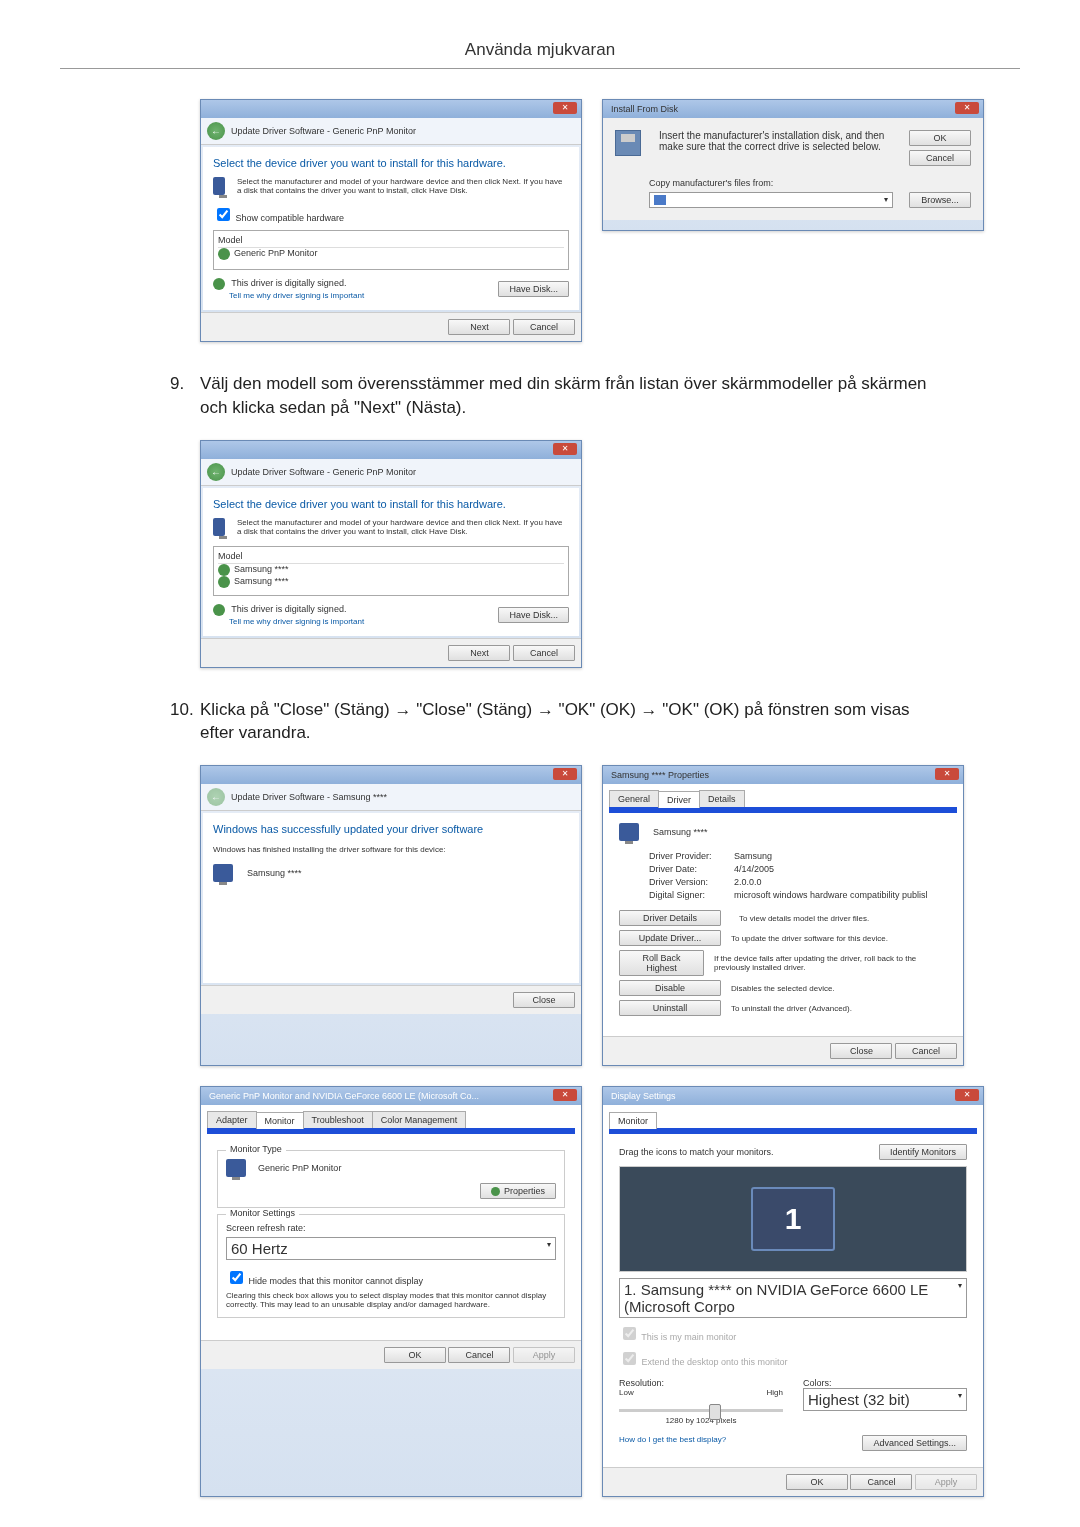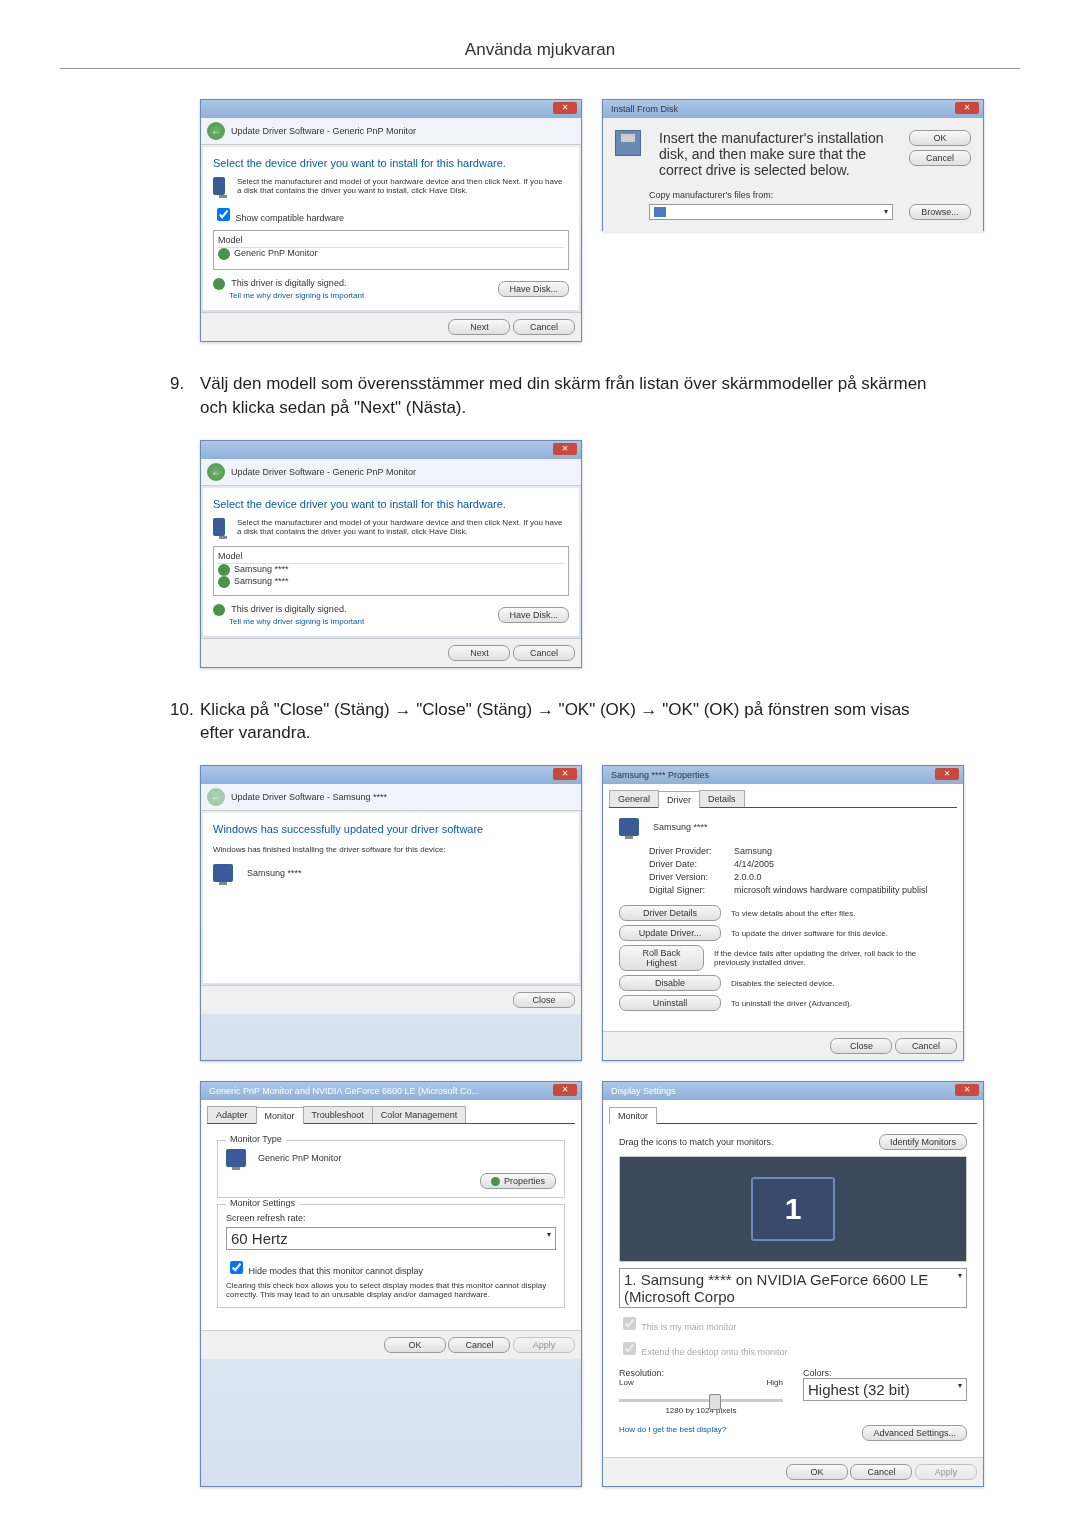--- a/index.html
+++ b/index.html
@@ -121,21 +121,21 @@
     position: absolute;
     bottom: -3px;
     left: 6px;
     width: 8px;
     height: 3px;
     background: #888;
   }
   .btn {
     background: linear-gradient(#f8f8f8, #e0e0e0);
     border: 1px solid #999;
-    border-radius: 7px;
+    border-radius: 1px;
     padding: 2px 10px;
     font-size: 9px;
     display: inline-block;
     min-width: 40px;
     text-align: center;
   }
   .btn-row {
     text-align: right;
     padding: 6px;
     background: #f0f0f0;
@@ -175,21 +175,21 @@
     content: '';
     position: absolute;
     top: 3px;
     left: 5px;
     width: 14px;
     height: 8px;
     background: #ccc;
   }
   .tabs {
     display: flex;
-    border-bottom: 1px solid #1d4ed8;
+    border-bottom: 6px solid #1d4ed8;
     font-size: 9px;
   }
   .tab {
     padding: 3px 8px;
     border: 1px solid #aaa;
     border-bottom: none;
     background: #e8e8e8;
     margin-right: -1px;
   }
   .tab.active {
@@ -304,21 +304,21 @@
       </div>
     </div>
 
     <div class="dialog" style="width:380px;height:130px">
       <div class="titlebar">
         <span style="color:#333">Install From Disk</span>
         <span class="close-btn">✕</span>
       </div>
       <div style="background:#f0f0f0;padding:12px;display:flex;gap:10px">
         <span class="floppy-icon"></span>
-        <div style="flex:1;font-size:14px">Insert the manufacturer's installation disk, and then make sure that the correct drive is selected below.</div>
+        <div style="flex:1;font-size:10px">Insert the manufacturer's installation disk, and then make sure that the correct drive is selected below.</div>
         <div style="display:flex;flex-direction:column;gap:4px">
           <span class="btn">OK</span>
           <span class="btn">Cancel</span>
         </div>
       </div>
       <div style="background:#f0f0f0;padding:0 12px 12px 46px">
         <div style="font-size:9px;margin-bottom:4px">Copy manufacturer's files from:</div>
         <div style="display:flex;gap:16px">
           <div class="select-box" style="flex:1">
               <span style="width:12px;height:10px;background:#4a7ac8;display:inline-block"></span>
@@ -426,23 +426,23 @@
             <div class="field-row">
                 <span class="field-label">Driver Version:</span>
                 <span>2.0.0.0</span>
               </div>
             <div class="field-row">
                 <span class="field-label">Digital Signer:</span>
                 <span>microsoft windows hardware compatibility publisl</span>
               </div>
           </div>
           <div style="margin-top:10px">
-            <div style="display:flex;gap:10px;margin:4px 0;align-items:center">
+            <div style="display:flex;gap:18px;margin:4px 0;align-items:center">
                 <span class="btn" style="width:80px">Driver Details</span>
-                <span style="font-size:8px">To view details about the efter files.</span>
+                <span style="font-size:8px">To view details model the driver files.</span>
               </div>
             <div style="display:flex;gap:10px;margin:4px 0;align-items:center">
                 <span class="btn" style="width:80px">Update Driver...</span>
                 <span style="font-size:8px">To update the driver software for this device.</span>
               </div>
             <div style="display:flex;gap:10px;margin:4px 0;align-items:center">
                 <span class="btn" style="width:80px">Roll Back Highest</span>
                 <span style="font-size:8px">If the device fails after updating the driver, roll back to the previously installed driver.</span>
               </div>
             <div style="display:flex;gap:10px;margin:4px 0;align-items:center">

